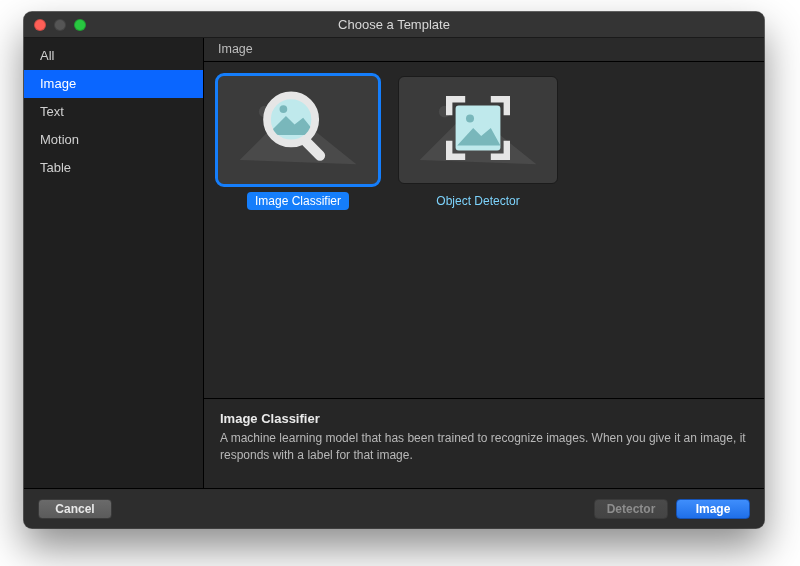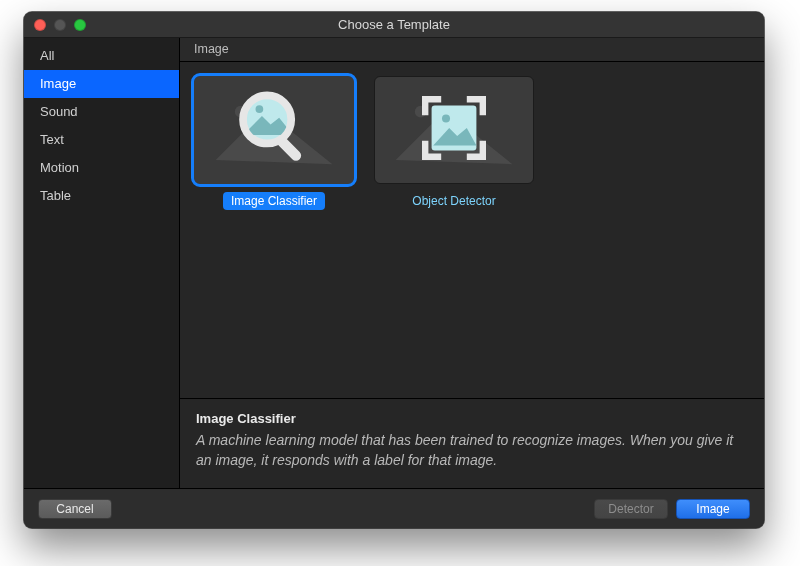--- a/index.html
+++ b/index.html
@@ -23,21 +23,21 @@
     align-items: center;
     position: relative;
   }
   .traffic { display: flex; gap: 8px; margin-left: 10px; }
   .tl { width: 12px; height: 12px; border-radius: 50%; }
   .tl.red { background: #ff5f57; border: 0.5px solid rgba(0,0,0,0.2);}
   .tl.yellow { background: #555; border: 0.5px solid rgba(0,0,0,0.2);}
   .tl.green { background: #28c840; border: 0.5px solid rgba(0,0,0,0.2);}
   .title { position: absolute; left: 0; right: 0; text-align: center; color: #d8d8d8; font-size: 13px; font-weight: 400; pointer-events: none;}
   .body { flex: 1; display: flex; min-height: 0;}
-  .sidebar { width: 156px; background: #1f1f1f; border-right: 1px solid #000; padding-top: 4px;}
+  .sidebar { width: 180px; background: #1f1f1f; border-right: 1px solid #000; padding-top: 4px;}
   .sidebar-item { height: 28px; line-height: 28px; color: #d0d0d0; font-size: 13px; padding-left: 16px; cursor: default; user-select: none;}
   .sidebar-item.selected { background: #0a66ff; color: #fff;}
   .main { flex: 1; display: flex; flex-direction: column; min-width: 0;}
   .section-header { height: 24px; padding: 4px 0 0 14px; color: #bdbdbd; font-size: 12.5px; border-bottom: 1px solid #000; background:#2a2a2a;}
   .grid-area { flex: 1; padding: 14px 14px 0 14px; display: flex; gap: 20px; align-items: flex-start;}
   .template { width: 160px; display: flex; flex-direction: column; align-items: center; }
   .thumb {
     width: 160px; height: 108px;
     background: #3b3b3b;
     border-radius: 6px;
@@ -62,27 +62,28 @@
   }
   .mountain-svg { width: 140px; height: 90px; }
   .fg-icon { position: absolute; }
   .desc-panel {
     border-top: 1px solid #000;
     padding: 12px 16px 14px 16px;
     background: #262626;
     min-height: 90px;
   }
   .desc-title { color: #eaeaea; font-size: 13px; font-weight: 600; margin-bottom: 4px;}
-  .desc-text { color: #b8b8b8; font-size: 14px; line-height: 1.45; font-style: italic;}
+  .desc-text { color: #b8b8b8; font-size: 12px; line-height: 1.45;}
   .footer {
     height: 40px;
     background: #2d2d2d;
     border-top: 1px solid #000;
     display: flex; align-items: center; padding: 0 14px;
     gap: 8px;
+    font-weight: bold;
   }
   .footer .spacer { flex: 1; }
   .btn {
     height: 20px; min-width: 74px;
     border-radius: 4px;
     font-size: 12px;
     color: #e8e8e8;
     background: linear-gradient(#6a6a6a,#5b5b5b);
     border: 1px solid #3a3a3a;
     display:flex; align-items:center; justify-content:center;
@@ -105,21 +106,20 @@
       <div class="tl green"></div>
     </div>
     <div class="title">Choose a Template</div>
   </div>
 
   <div class="body">
 
     <div class="sidebar">
       <div class="sidebar-item">All</div>
       <div class="sidebar-item selected">Image</div>
-      <div class="sidebar-item">Sound</div>
       <div class="sidebar-item">Text</div>
       <div class="sidebar-item">Motion</div>
       <div class="sidebar-item">Table</div>
     </div>
 
     <div class="main">
       <div class="section-header">Image</div>
 
       <div class="grid-area">
 

